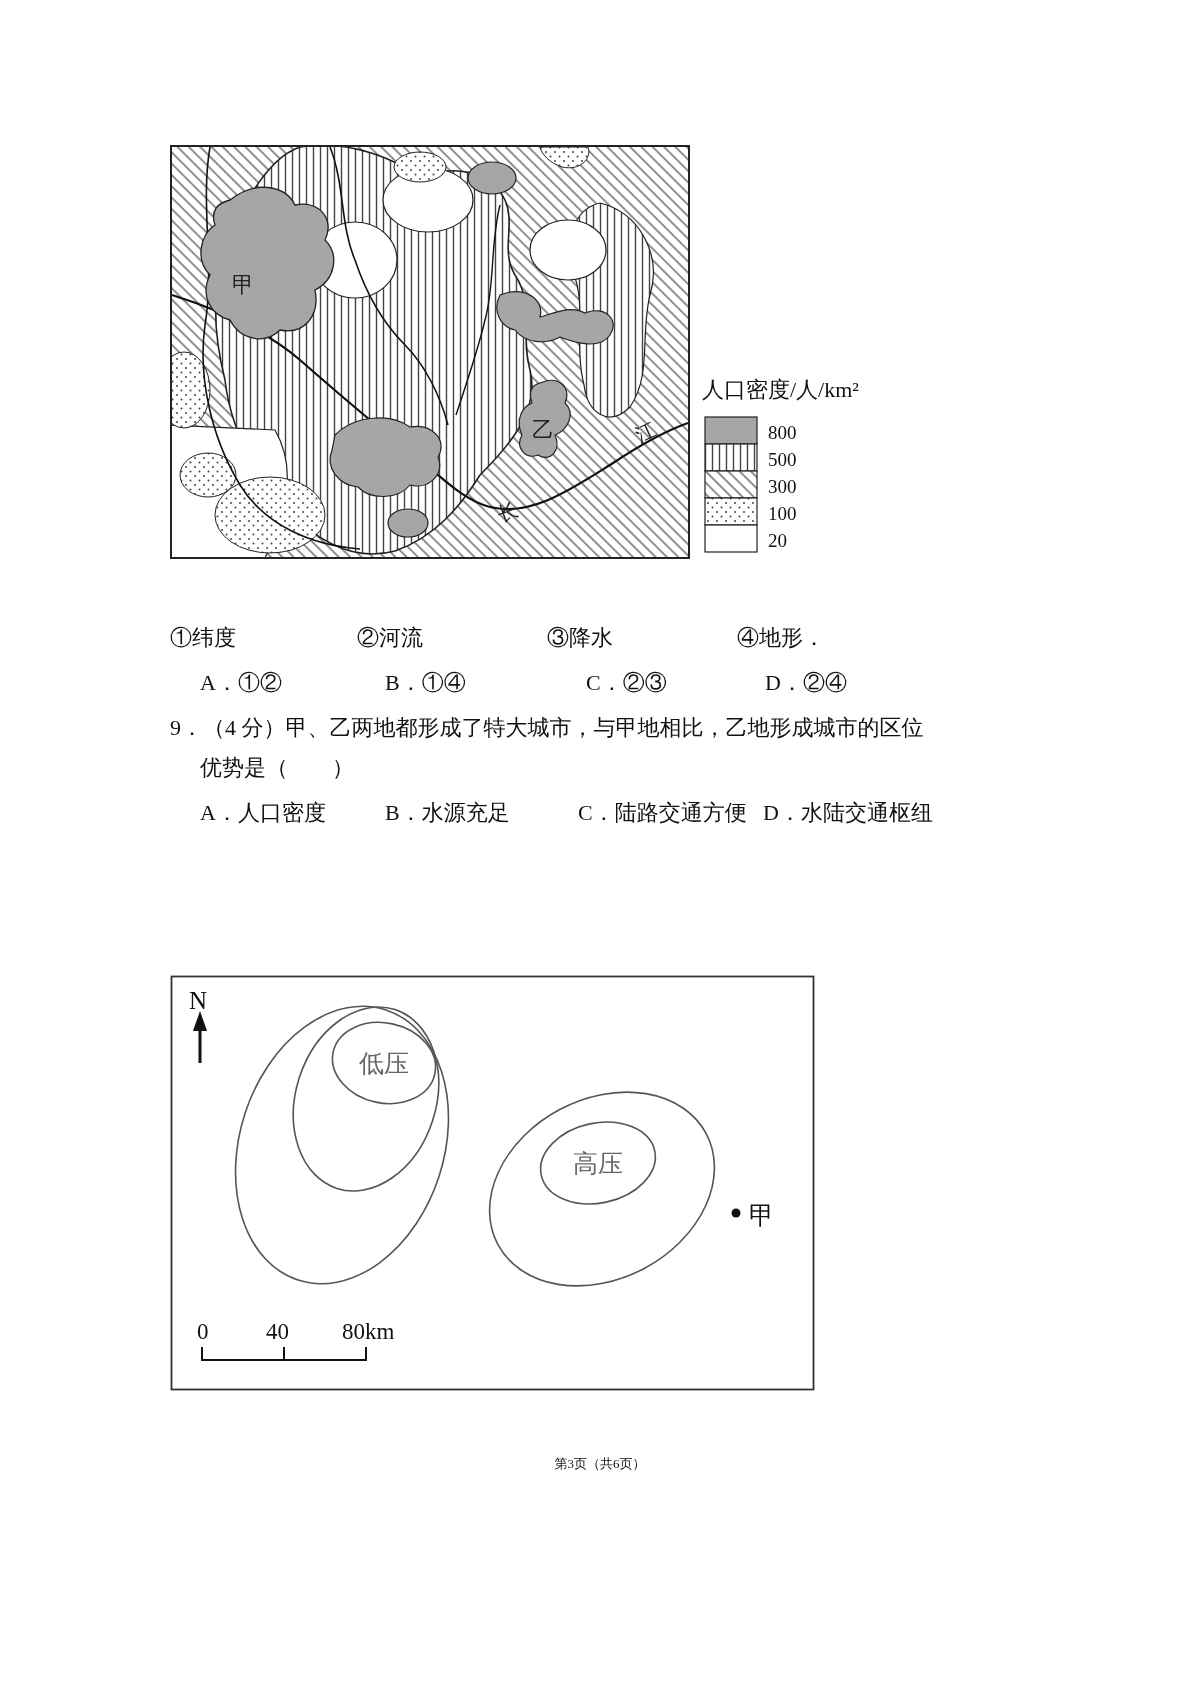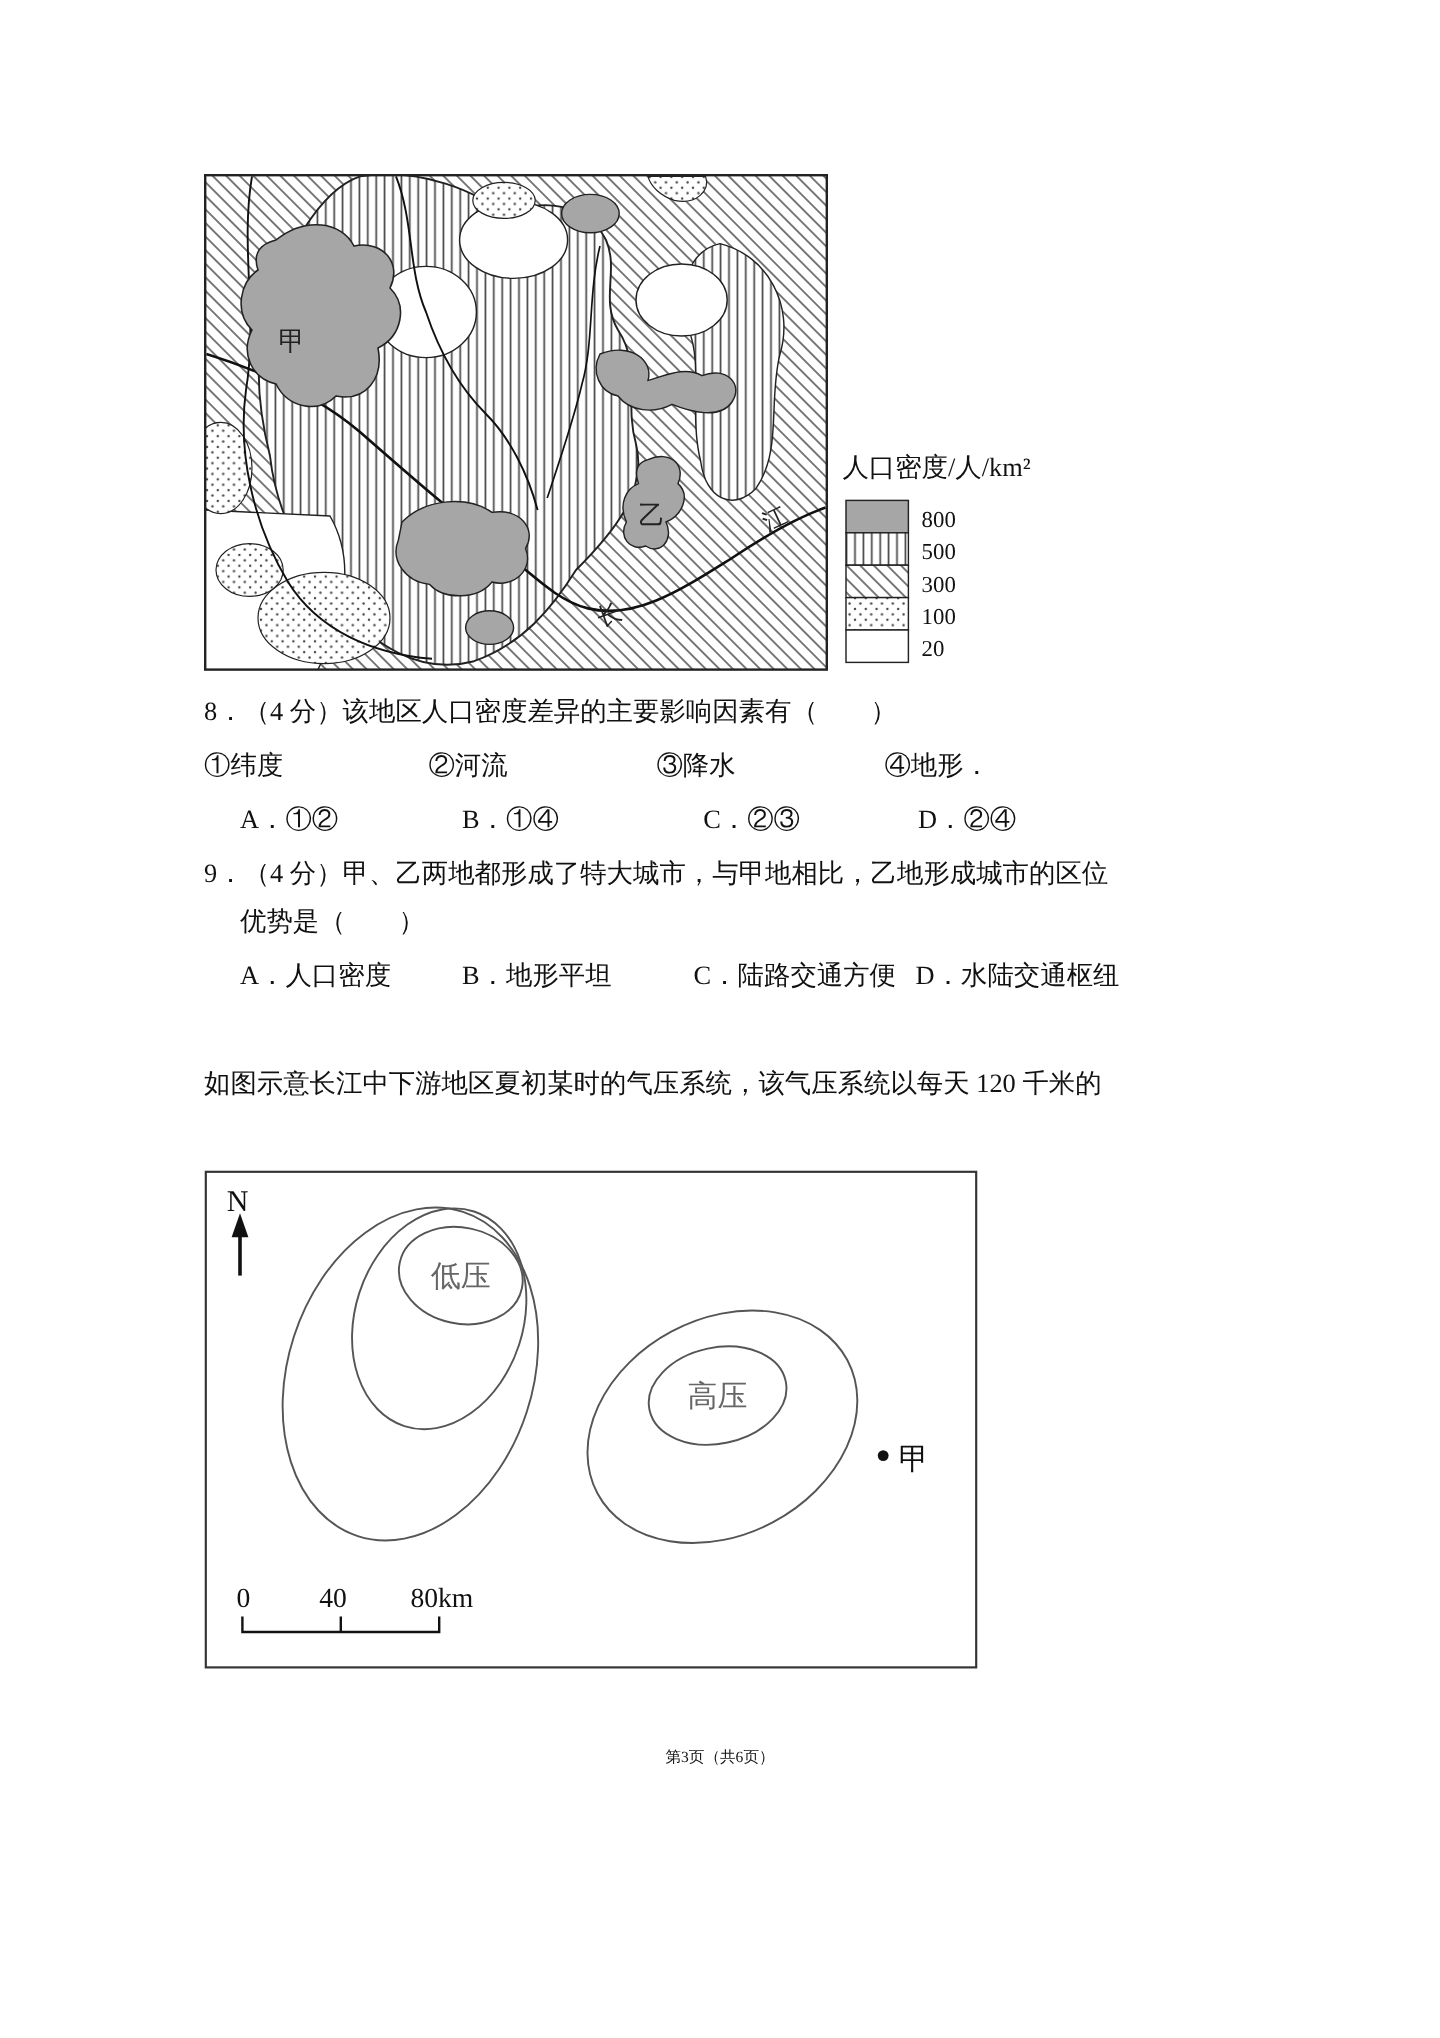--- a/index.html
+++ b/index.html
@@ -86,44 +86,40 @@
       <rect x="535" y="353" width="52" height="27" fill="url(#p-dot)" stroke="#222" stroke-width="1.2"></rect>
       <rect x="535" y="380" width="52" height="27" fill="#fff" stroke="#222" stroke-width="1.2"></rect>
       <text x="598" y="294" font-size="19" fill="#111">800</text>
       <text x="598" y="321" font-size="19" fill="#111">500</text>
       <text x="598" y="348" font-size="19" fill="#111">300</text>
       <text x="598" y="375" font-size="19" fill="#111">100</text>
       <text x="598" y="402" font-size="19" fill="#111">20</text>
     </g>
   </svg>
 
-  <div class="abs" style="left:170px; top:578px;">
-    <span>8．</span><span>（4 分）该地区人口密度差异的主要影响因素有（　　）</span>
-  </div>
   <span class="abs" style="left:170px; top:623px;">①纬度</span>
   <span class="abs" style="left:357px; top:623px;">②河流</span>
   <span class="abs" style="left:547px; top:623px;">③降水</span>
   <span class="abs" style="left:737px; top:623px;">④地形．</span>
 
   <span class="abs" style="left:200px; top:668px;">A．①②</span>
   <span class="abs" style="left:385px; top:668px;">B．①④</span>
   <span class="abs" style="left:586px; top:668px;">C．②③</span>
   <span class="abs" style="left:765px; top:668px;">D．②④</span>
 
   <div class="abs" style="left:170px; top:713px;">
     <span>9．</span><span>（4 分）甲、乙两地都形成了特大城市，与甲地相比，乙地形成城市的区位</span>
   </div>
   <span class="abs" style="left:200px; top:753px;">优势是（　　）</span>
 
   <span class="abs" style="left:200px; top:798px;">A．人口密度</span>
-  <span class="abs" style="left:385px; top:798px;">B．地形平坦</span>
+  <span class="abs" style="left:385px; top:798px;">B．水源充足</span>
   <span class="abs" style="left:578px; top:798px;">C．陆路交通方便</span>
   <span class="abs" style="left:763px; top:798px;">D．水陆交通枢纽</span>
 
-  <span class="abs" style="left:170px; top:888px;">如图示意长江中下游地区夏初某时的气压系统，该气压系统以每天 120 千米的</span>
 
   <svg style="position:absolute; left:170px; top:975px;" width="645" height="416" viewBox="0 0 645 416">
     <rect x="1.5" y="1.5" width="642" height="413" fill="#fff" stroke="#333" stroke-width="1.8"></rect>
 
     <text x="19" y="34" font-size="25" fill="#111">N</text>
     <line x1="30" y1="88" x2="30" y2="48" stroke="#111" stroke-width="3"></line>
     <polygon points="30,36 23,56 37,56" fill="#111"></polygon>
 
     <ellipse cx="172" cy="170" rx="102" ry="142" transform="rotate(18 172 170)" fill="none" stroke="#555" stroke-width="1.6"></ellipse>
     <ellipse cx="196" cy="124" rx="70" ry="94" transform="rotate(18 196 124)" fill="none" stroke="#555" stroke-width="1.6"></ellipse>

